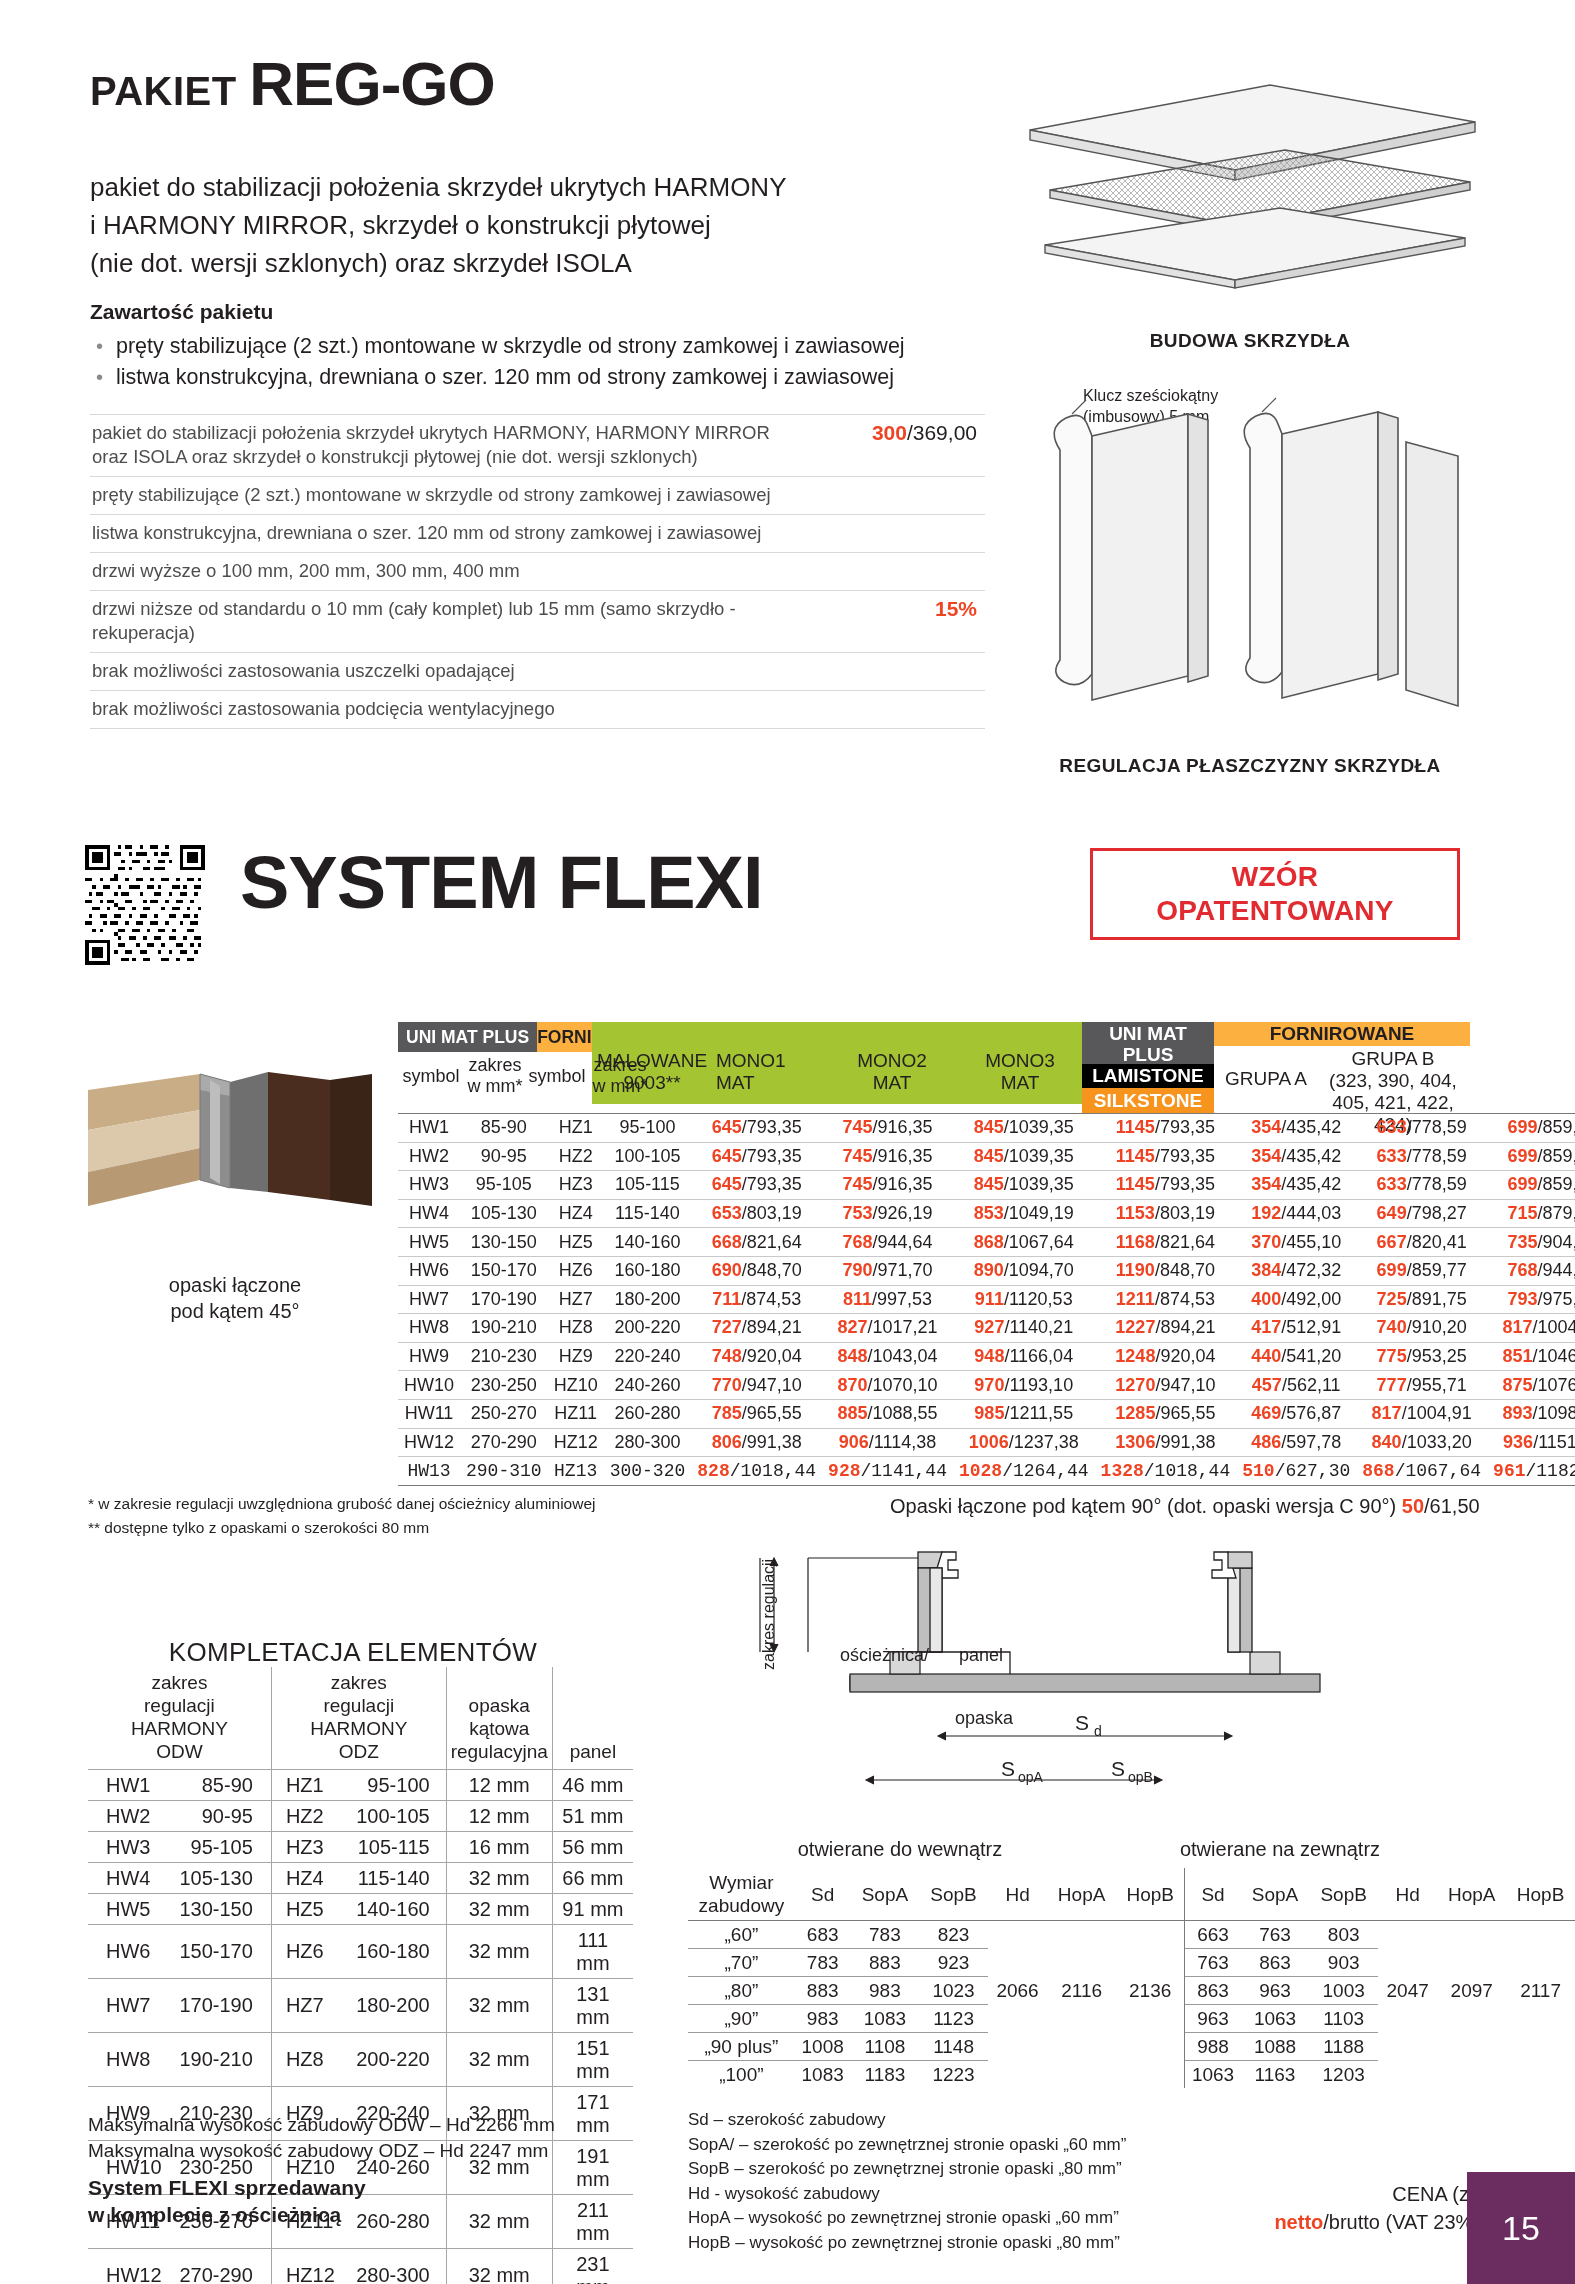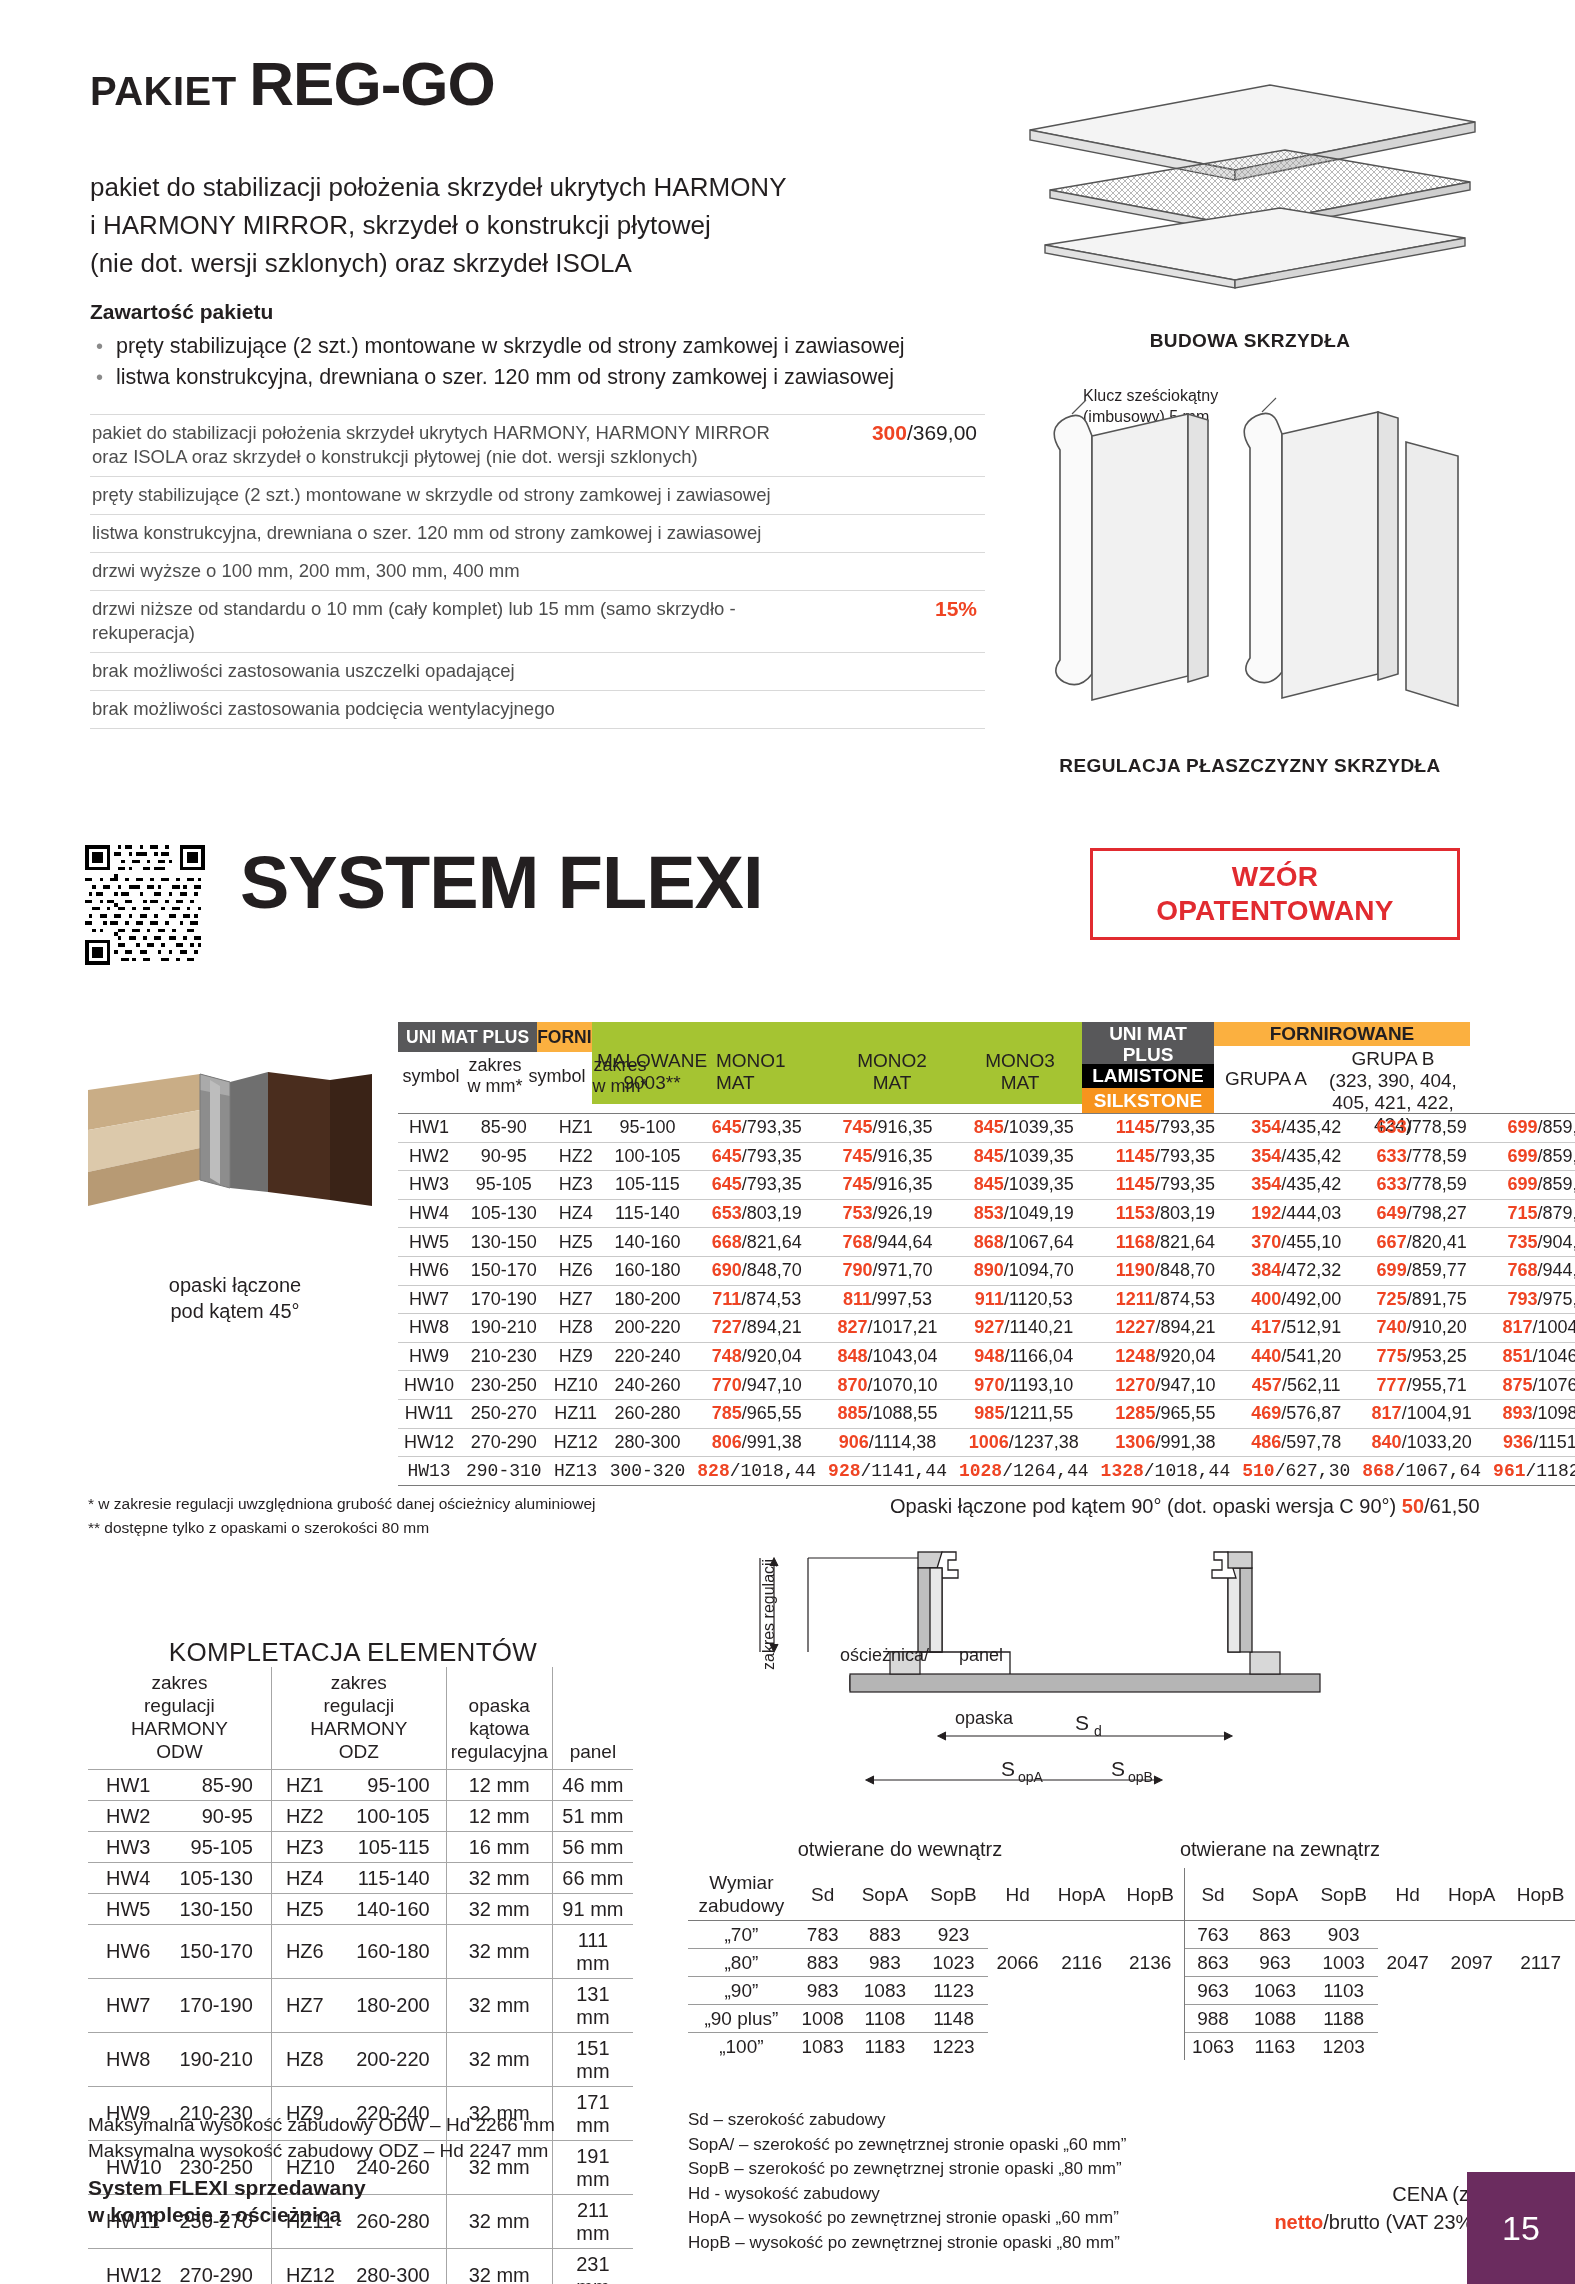--- a/index.html
+++ b/index.html
@@ -784,20 +784,35 @@
         <th class="sep" style="width:56px">Sd</th>
         <th style="width:70px">SopA</th>
         <th style="width:70px">SopB</th>
         <th style="width:60px">Hd</th>
         <th style="width:70px">HopA</th>
         <th style="width:70px">HopB</th>
       </tr>
     </thead>
     <tbody id="wzrows">
         <tr class="rowline">
+          <td class="lbl">„60”</td>
+          <td>683</td>
+          <td>783</td>
+          <td>823</td>
+          <td style="border-top: none;"></td>
+          <td style="border-top: none;"></td>
+          <td style="border-top: none;"></td>
+          <td class="sep">663</td>
+          <td>763</td>
+          <td>803</td>
+          <td style="border-top: none;"></td>
+          <td style="border-top: none;"></td>
+          <td style="border-top: none;"></td>
+        </tr>
+        <tr class="rowline">
           <td class="lbl">„70”</td>
           <td>783</td>
           <td>883</td>
           <td>923</td>
           <td style="border-top: none;"></td>
           <td style="border-top: none;"></td>
           <td style="border-top: none;"></td>
           <td class="sep">763</td>
           <td>863</td>
           <td>903</td>

